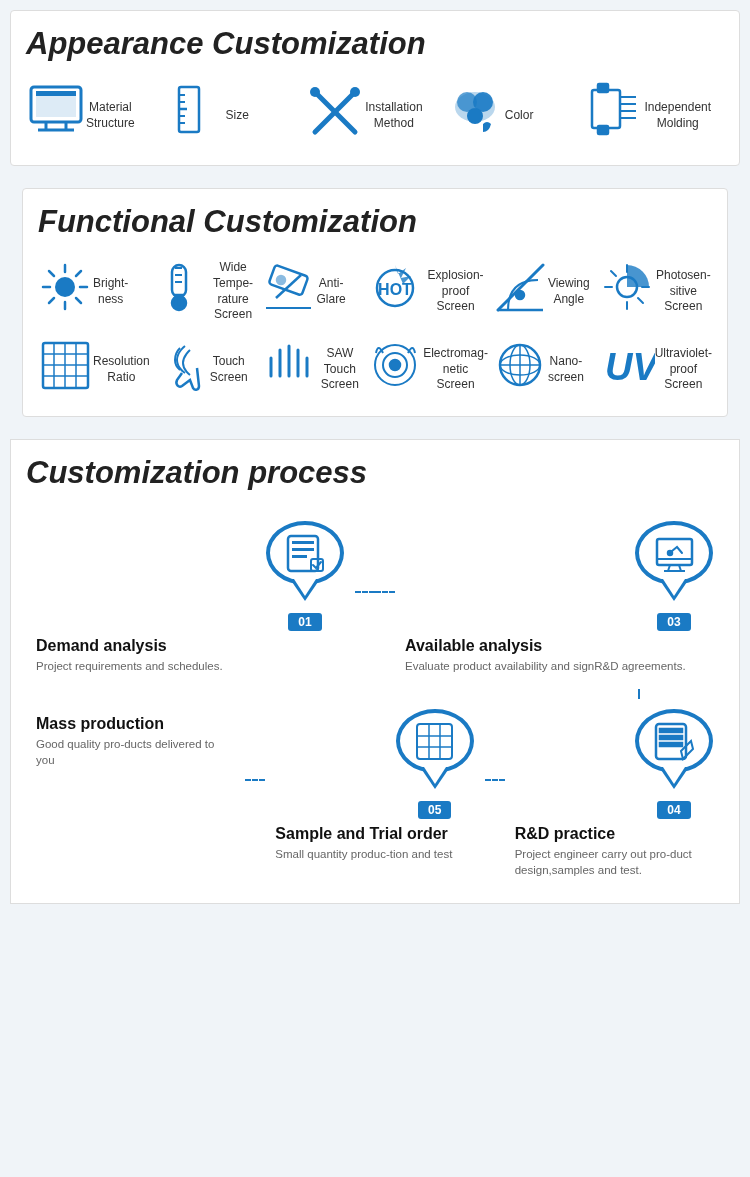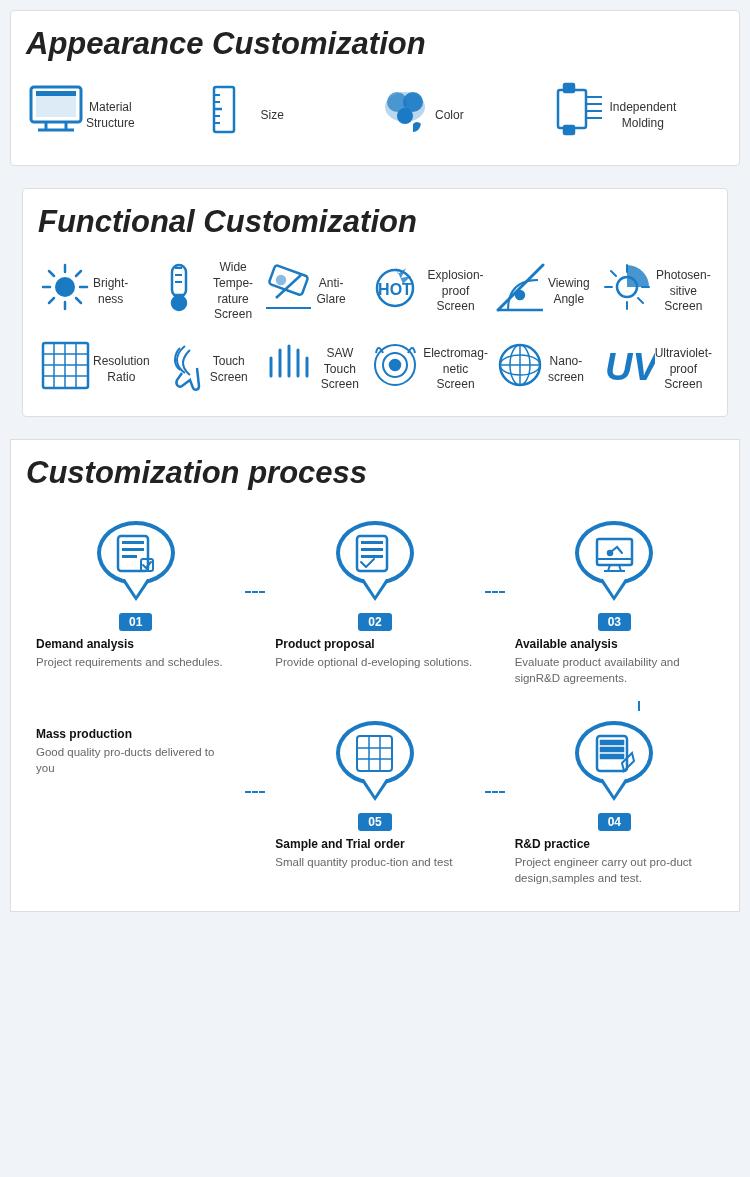--- a/index.html
+++ b/index.html
@@ -121,20 +121,31 @@
           <line x1="8" y1="13" x2="14" y2="13" stroke="#1a7ac4" stroke-width="2"></line>
           <line x1="8" y1="20" x2="14" y2="20" stroke="#1a7ac4" stroke-width="2"></line>
           <line x1="8" y1="27" x2="16" y2="27" stroke="#1a7ac4" stroke-width="2.5"></line>
           <line x1="8" y1="34" x2="14" y2="34" stroke="#1a7ac4" stroke-width="2"></line>
           <line x1="8" y1="41" x2="14" y2="41" stroke="#1a7ac4" stroke-width="2"></line>
         </svg>
       </div>
       <div class="icon-label">Size</div>
     </div>
 
+    <div class="icon-item">
+      <div class="icon-svg">
+        <svg width="60" height="55" viewBox="0 0 60 55" fill="#1a7ac4">
+          <line x1="10" y1="10" x2="50" y2="50" stroke="#1a7ac4" stroke-width="5" stroke-linecap="round"></line>
+          <line x1="50" y1="10" x2="10" y2="50" stroke="#1a7ac4" stroke-width="5" stroke-linecap="round"></line>
+          <circle cx="10" cy="10" r="5" fill="#1a7ac4"></circle>
+          <circle cx="50" cy="10" r="5" fill="#1a7ac4"></circle>
+        </svg>
+      </div>
+      <div class="icon-label">Installation<br>Method</div>
+    </div>
 
     <div class="icon-item">
       <div class="icon-svg">
         <svg width="60" height="55" viewBox="0 0 60 55" fill="#1a7ac4">
           <ellipse cx="30" cy="25" rx="20" ry="15" fill="#1a7ac4" opacity="0.3"></ellipse>
           <circle cx="22" cy="20" r="10" fill="#1a7ac4" opacity="0.7"></circle>
           <circle cx="38" cy="20" r="10" fill="#1a7ac4" opacity="0.9"></circle>
           <circle cx="30" cy="34" r="8" fill="#1a7ac4"></circle>
           <path d="M38 42 Q42 38 46 42 Q44 50 38 50 Z" fill="#1a7ac4"></path>
         </svg>
@@ -324,21 +335,21 @@
   </div>
 </div>
 
 <div class="section-process">
   <div class="section-title">Customization process</div>
 
   <style>
     .process-step {
       display: flex;
       flex-direction: column;
-      align-items: center;
+      align-items: flex-end;
       padding: 10px 5px;
     }
     .pin-wrap {
       position: relative;
       width: 90px;
       height: 110px;
       display: flex;
       flex-direction: column;
       align-items: center;
     }
@@ -385,21 +396,21 @@
       color: white;
       font-size: 12px;
       font-weight: bold;
       padding: 2px 10px;
       border-radius: 3px;
       margin-top: 28px;
       z-index: 3;
       position: relative;
     }
     .step-text-title {
-      font-size: 12px;
+      font-size: 16px;
       font-weight: bold;
       color: #111;
       text-align: left;
       width: 100%;
       padding: 0 5px;
       margin-top: 6px;
       margin-bottom: 3px;
     }
     .step-text-desc {
       font-size: 11.5px;
@@ -428,36 +439,20 @@
         <div class="pin-number-badge">01</div>
       </div>
       <div class="step-text-title">Demand analysis</div>
       <div class="step-text-desc">Project requirements and schedules.</div>
     </div>
 
     <div style="flex: 0 0 20px; margin-top: 42px;">
       <div style="border-top: 2px dashed #1a7ac4; width: 100%; margin-top: 38px;"></div>
     </div>
 
-    <div class="process-step" style="flex:1;">
-      <div class="pin-wrap">
-        <div class="pin-shape">
-          <svg width="45" height="45" viewBox="0 0 45 45" fill="#1a7ac4">
-            <rect x="5" y="5" width="30" height="35" rx="3" fill="none" stroke="#1a7ac4" stroke-width="2.5"></rect>
-            <rect x="9" y="10" width="22" height="3" fill="#1a7ac4"></rect>
-            <rect x="9" y="17" width="22" height="3" fill="#1a7ac4"></rect>
-            <rect x="9" y="24" width="22" height="3" fill="#1a7ac4"></rect>
-            <polyline points="9,31 14,36 22,28" fill="none" stroke="#1a7ac4" stroke-width="2" stroke-linecap="round" stroke-linejoin="round"></polyline>
-          </svg>
-        </div>
-        <div class="pin-number-badge">02</div>
-      </div>
-      <div class="step-text-title">Product proposal</div>
-      <div class="step-text-desc">Provide optional d-eveloping solutions.</div>
-    </div>
 
     <div style="flex: 0 0 20px; margin-top: 42px;">
       <div style="border-top: 2px dashed #1a7ac4; width: 100%; margin-top: 38px;"></div>
     </div>
 
     <div class="process-step" style="flex:1;">
       <div class="pin-wrap">
         <div class="pin-shape">
           <svg width="45" height="45" viewBox="0 0 45 45" fill="none" stroke="#1a7ac4" stroke-width="2.5">
             <rect x="5" y="8" width="35" height="26" rx="2" fill="none" stroke="#1a7ac4" stroke-width="2.5"></rect>

